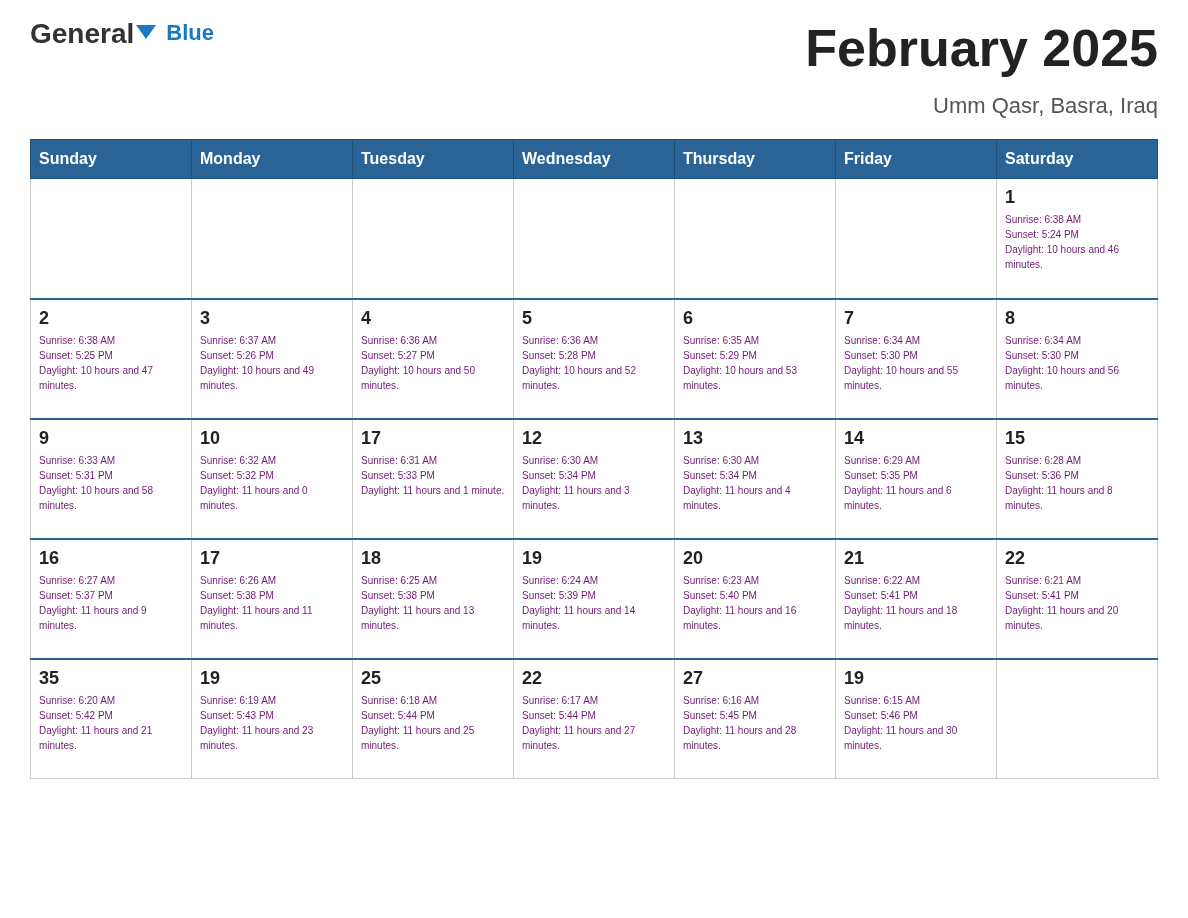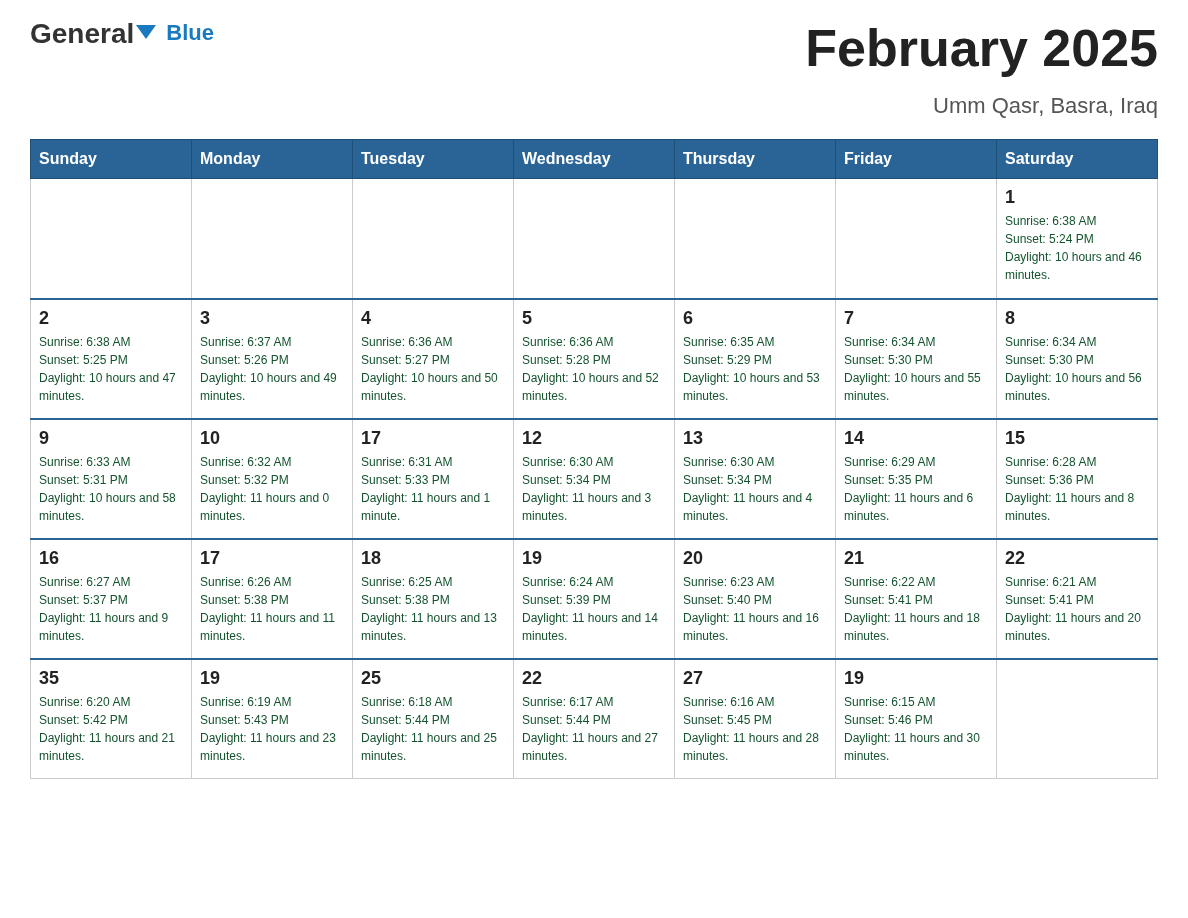--- a/index.html
+++ b/index.html
@@ -89,22 +89,22 @@
       color: #333;
     }
     .day-num {
       font-size: 18px;
       font-weight: bold;
       color: #222;
       display: block;
       margin-bottom: 4px;
     }
     .day-info {
-      font-size: 12px;
-      color: #14532d;
+      font-size: 10px;
+      color: #701a75;
       line-height: 1.5;
     }
     .empty-cell {
       background: #fff;
     }
     .row-divider td {
       border-top: 2px solid #2a6496;
     }
   </style>
 </head>

